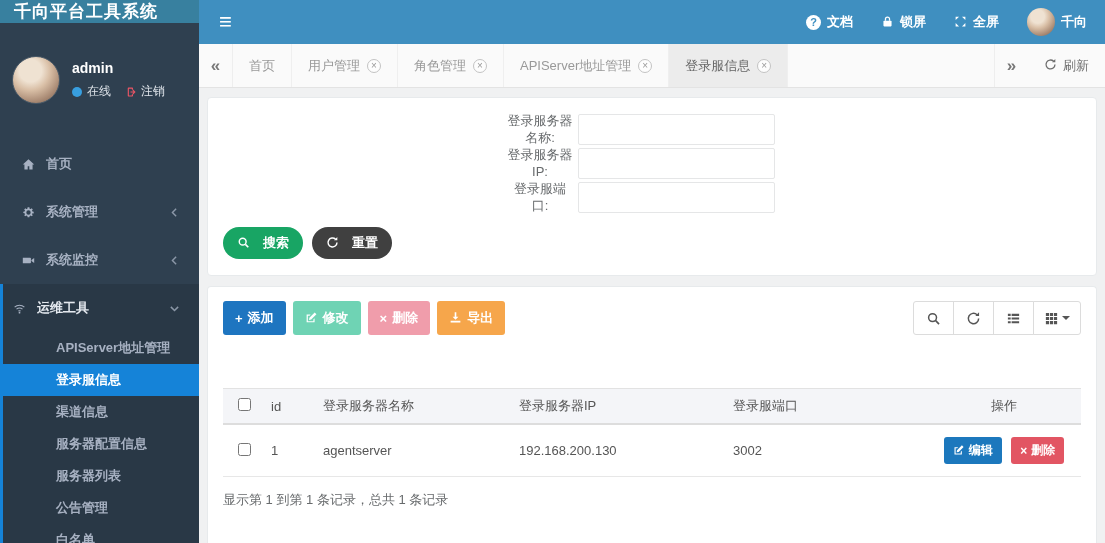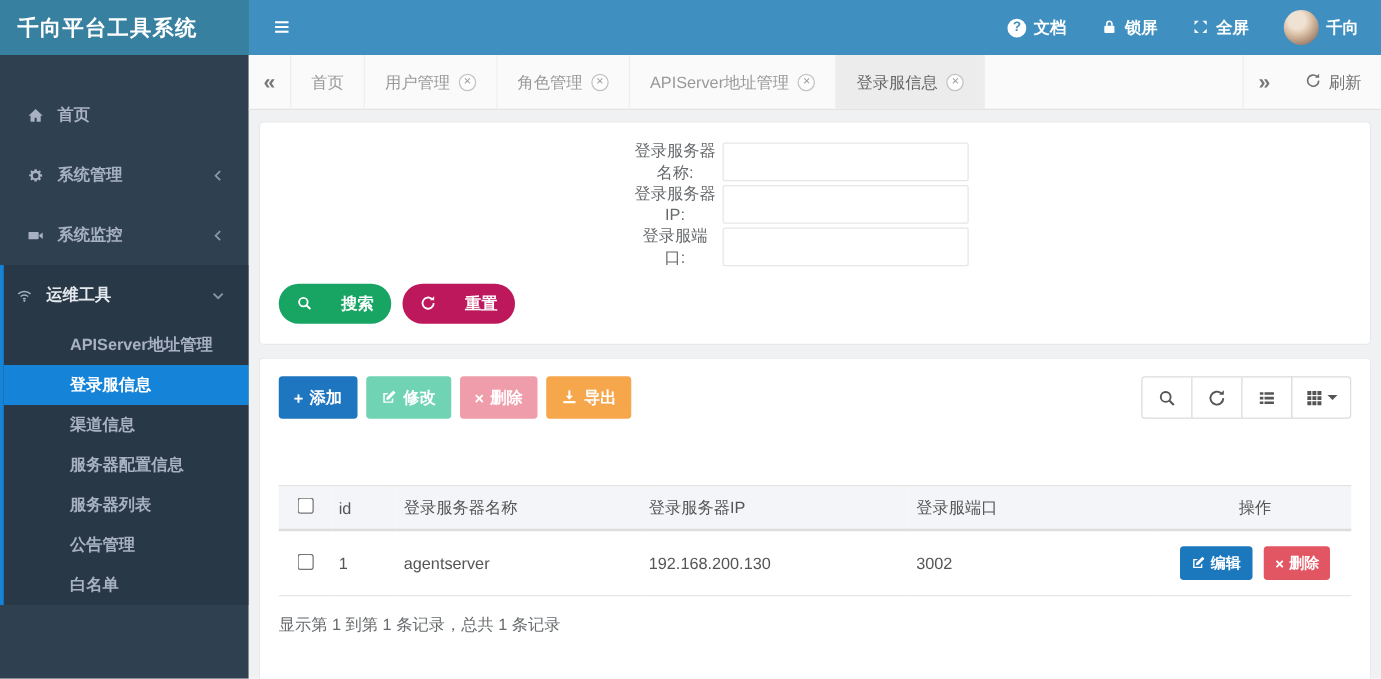--- a/index.html
+++ b/index.html
@@ -58,24 +58,24 @@
   .content { flex:1; background:#f0f1f2; padding:9px 8px 0 8px; display:flex; flex-direction:column; min-height:0; }
   .panel { background:#fff; border:1px solid #e7eaec; border-radius:4px; }
   .search-panel { padding:14px 15px 16px 15px; margin-bottom:10px; }
   .form-row { display:flex; align-items:center;flex-direction:column; }
   .fgroup { display:flex; align-items:center; margin-right:24px; }
   .flabel { width:70px; text-align:center; color:#676a6c; line-height:17px; margin-right:3px; }
   .flabel span { display:block; }
   .finput { width:197px; height:31px; border:1px solid #e5e6e7; border-radius:2px; padding:0 8px;
     font-size:13px; color:#555; outline:none; }
   .btn-row { margin-top:13px; display:flex; gap:9px; }
-  .pill-btn { display:inline-flex; align-items:center; gap:23px; border:none; color:#fff; font-size:13px;
+  .pill-btn { display:inline-flex; align-items:center; gap:13px; border:none; color:#fff; font-size:13px;
     font-weight:bold; padding:7px 14px; border-radius:16px; cursor:pointer; }
   .btn-search { background:#18a564; }
-  .btn-reset { background:#be185d; }
+  .btn-reset { background:#404040; }
 
   .table-panel { flex:1; padding:14px 15px; display:flex; flex-direction:column; min-height:0;
     border-bottom:none; border-bottom-left-radius:0; border-bottom-right-radius:0; }
   .toolbar { display:flex; align-items:center; justify-content:space-between; margin-bottom:13px; }
   .tb-left { display:flex; gap:7px; }
   .tb-btn { display:inline-flex; align-items:center; gap:5px; border:none; color:#fff; font-size:13px;
     font-weight:bold; padding:8px 12px; border-radius:3px; cursor:pointer; }
   .btn-add { background:#1e75c0; }
   .btn-modify { background:#6fd3b4; }
   .btn-remove { background:#f09dab; }
@@ -109,20 +109,37 @@
   .svg-lg { width:15px; height:15px; }
 </style>
 </head>
 <body>
 
 <div class="layout">
 
   <div class="sidebar">
     <div class="logo">
       <span>千向平台工具系统</span>
+    </div>
+    <div class="user-panel">
+      <div class="avatar"></div>
+      <div class="user-meta">
+        <div class="user-name">admin</div>
+        <div class="user-status">
+          <span class="dot"></span>
+          <span>在线</span>
+          <span class="logout-ic">
+            <svg class="svg-ic" viewBox="0 0 16 16">
+                <path d="M6 2h5a1 1 0 0 1 1 1v2h-1.5V3.5H6.5v9h4V11H12v2a1 1 0 0 1-1 1H6a1 1 0 0 1-1-1V3a1 1 0 0 1 1-1z"></path>
+                <path d="M8.7 7.2h4L11.2 5.7l1-1L15.4 8l-3.2 3.2-1-1 1.5-1.5h-4z"></path>
+              </svg>
+          </span>
+          <span>注销</span>
+        </div>
+      </div>
     </div>
 
     <div class="snav">
       <div class="snav-item">
         <span class="mi">
           <svg class="svg-ic" viewBox="0 0 16 16">
               <path d="M8 1.5 1 8h2v6h4v-4h2v4h4V8h2z"></path>
             </svg>
         </span>
         <span>首页</span>

